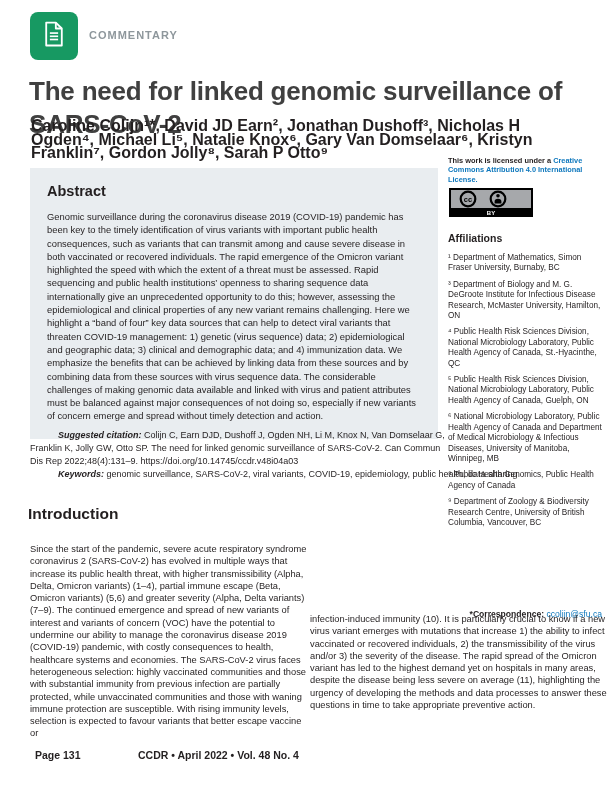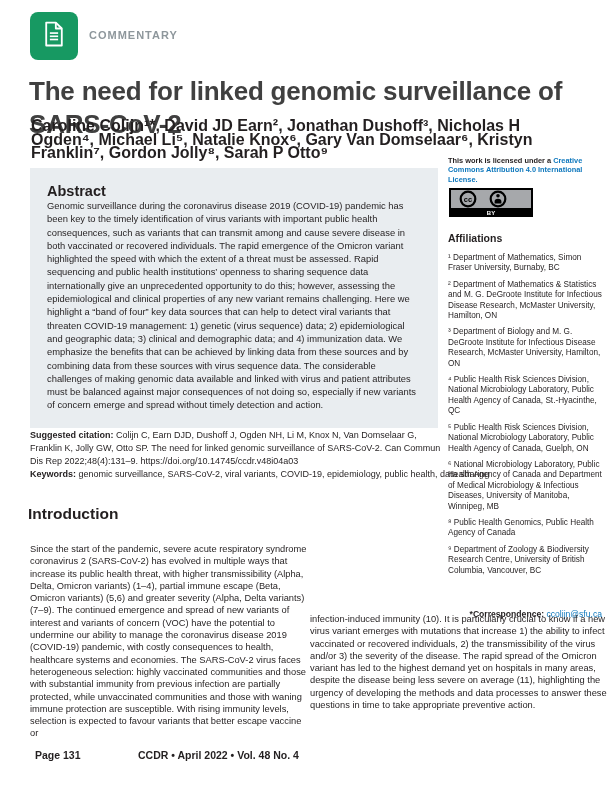--- a/index.html
+++ b/index.html
@@ -37,21 +37,21 @@
   .authors{
     position:absolute;left:31px;top:119px;width:545px;
     font-size:16px;font-weight:700;line-height:13.5px;
   }
   
   .abstract-box{
     position:absolute;left:30px;top:168px;width:408px;
     background:var(--abstract-bg);
     padding:15px 17px 16px 17px;
   }
-  .abstract-title{font-size:14.5px;font-weight:700;}
+  .abstract-title{font-size:14.5px;font-weight:700;margin-bottom:11px;}
   .abstract-body{font-size:9.4px;line-height:13.3px;}
   
   .license{
     position:absolute;left:448px;top:156px;width:154px;
     font-size:7.4px;line-height:9.4px;font-weight:700;
   }
   .link{color:var(--link-blue);}
   .cc-badge{position:absolute;left:449px;top:188px;width:84px;height:29px;}
   .affiliations{position:absolute;left:448px;top:232px;width:156px;}
   .aff-title{font-size:10.5px;font-weight:700;margin-bottom:9px;}
@@ -59,21 +59,21 @@
   .correspondence{
     position:absolute;left:420px;top:589px;width:182px;
     text-align:right;font-size:8.6px;margin-top:20px;
   }
   .corr-label{font-weight:700;}
   
   .citation-block{
     position:absolute;left:30px;top:429px;width:416px;
     font-size:9px;line-height:13px;
   }
-  .cite-lbl{font-weight:700;}
+  .cite-lbl{font-style:italic;font-weight:700;padding-left:28px;}
   .kw-line{white-space:nowrap;}
   
   .intro-title{position:absolute;left:28px;top:505px;font-size:15.5px;font-weight:700;}
   .intro-col1{position:absolute;left:30px;top:543px;width:278px;font-size:9.3px;line-height:12.3px;}
   .intro-col2{position:absolute;left:310px;top:613px;width:298px;font-size:9.3px;line-height:12.3px;}
   
   .footer-page{position:absolute;left:35px;top:749px;font-size:10.5px;font-weight:700;}
   .footer-journal{position:absolute;left:110px;top:749px;font-size:10.5px;font-weight:700;margin-left:28px;}
 </style>
 </head>
@@ -111,21 +111,20 @@
     <circle cx="49" cy="11" r="7.3" fill="#a6a8ab" stroke="#000" stroke-width="2.2"></circle>
     <circle cx="49" cy="7.8" r="1.8" fill="#000"></circle>
     <path d="M45.6 15.6 v-2 a3.4 2.8 0 0 1 6.8 0 v2 z" fill="#000"></path>
     <text x="42" y="26.6" text-anchor="middle" font-size="6" font-weight="bold" fill="#fff">BY</text>
   </svg>
 </div>
 
 <aside class="affiliations">
   <div class="aff-title">Affiliations</div>
   <div class="aff-item">¹ Department of Mathematics, Simon Fraser University, Burnaby, BC</div>
-  <div class="aff-item">² Department of Mathematics &amp; Statistics and M. G. DeGroote Institute for Infectious Disease Research, McMaster University, Hamilton, ON</div>
   <div class="aff-item">³ Department of Biology and M. G. DeGroote Institute for Infectious Disease Research, McMaster University, Hamilton, ON</div>
   <div class="aff-item">⁴ Public Health Risk Sciences Division, National Microbiology Laboratory, Public Health Agency of Canada, St.-Hyacinthe, QC</div>
   <div class="aff-item">⁵ Public Health Risk Sciences Division, National Microbiology Laboratory, Public Health Agency of Canada, Guelph, ON</div>
   <div class="aff-item">⁶ National Microbiology Laboratory, Public Health Agency of Canada and Department of Medical Microbiology &amp; Infectious Diseases, University of Manitoba, Winnipeg, MB</div>
   <div class="aff-item">⁸ Public Health Genomics, Public Health Agency of Canada</div>
   <div class="aff-item">⁹ Department of Zoology &amp; Biodiversity Research Centre, University of British Columbia, Vancouver, BC</div>
 </aside>
 
 <p class="correspondence"><span class="corr-label">*Correspondence: </span><span class="link">ccolijn@sfu.ca</span></p>
 

